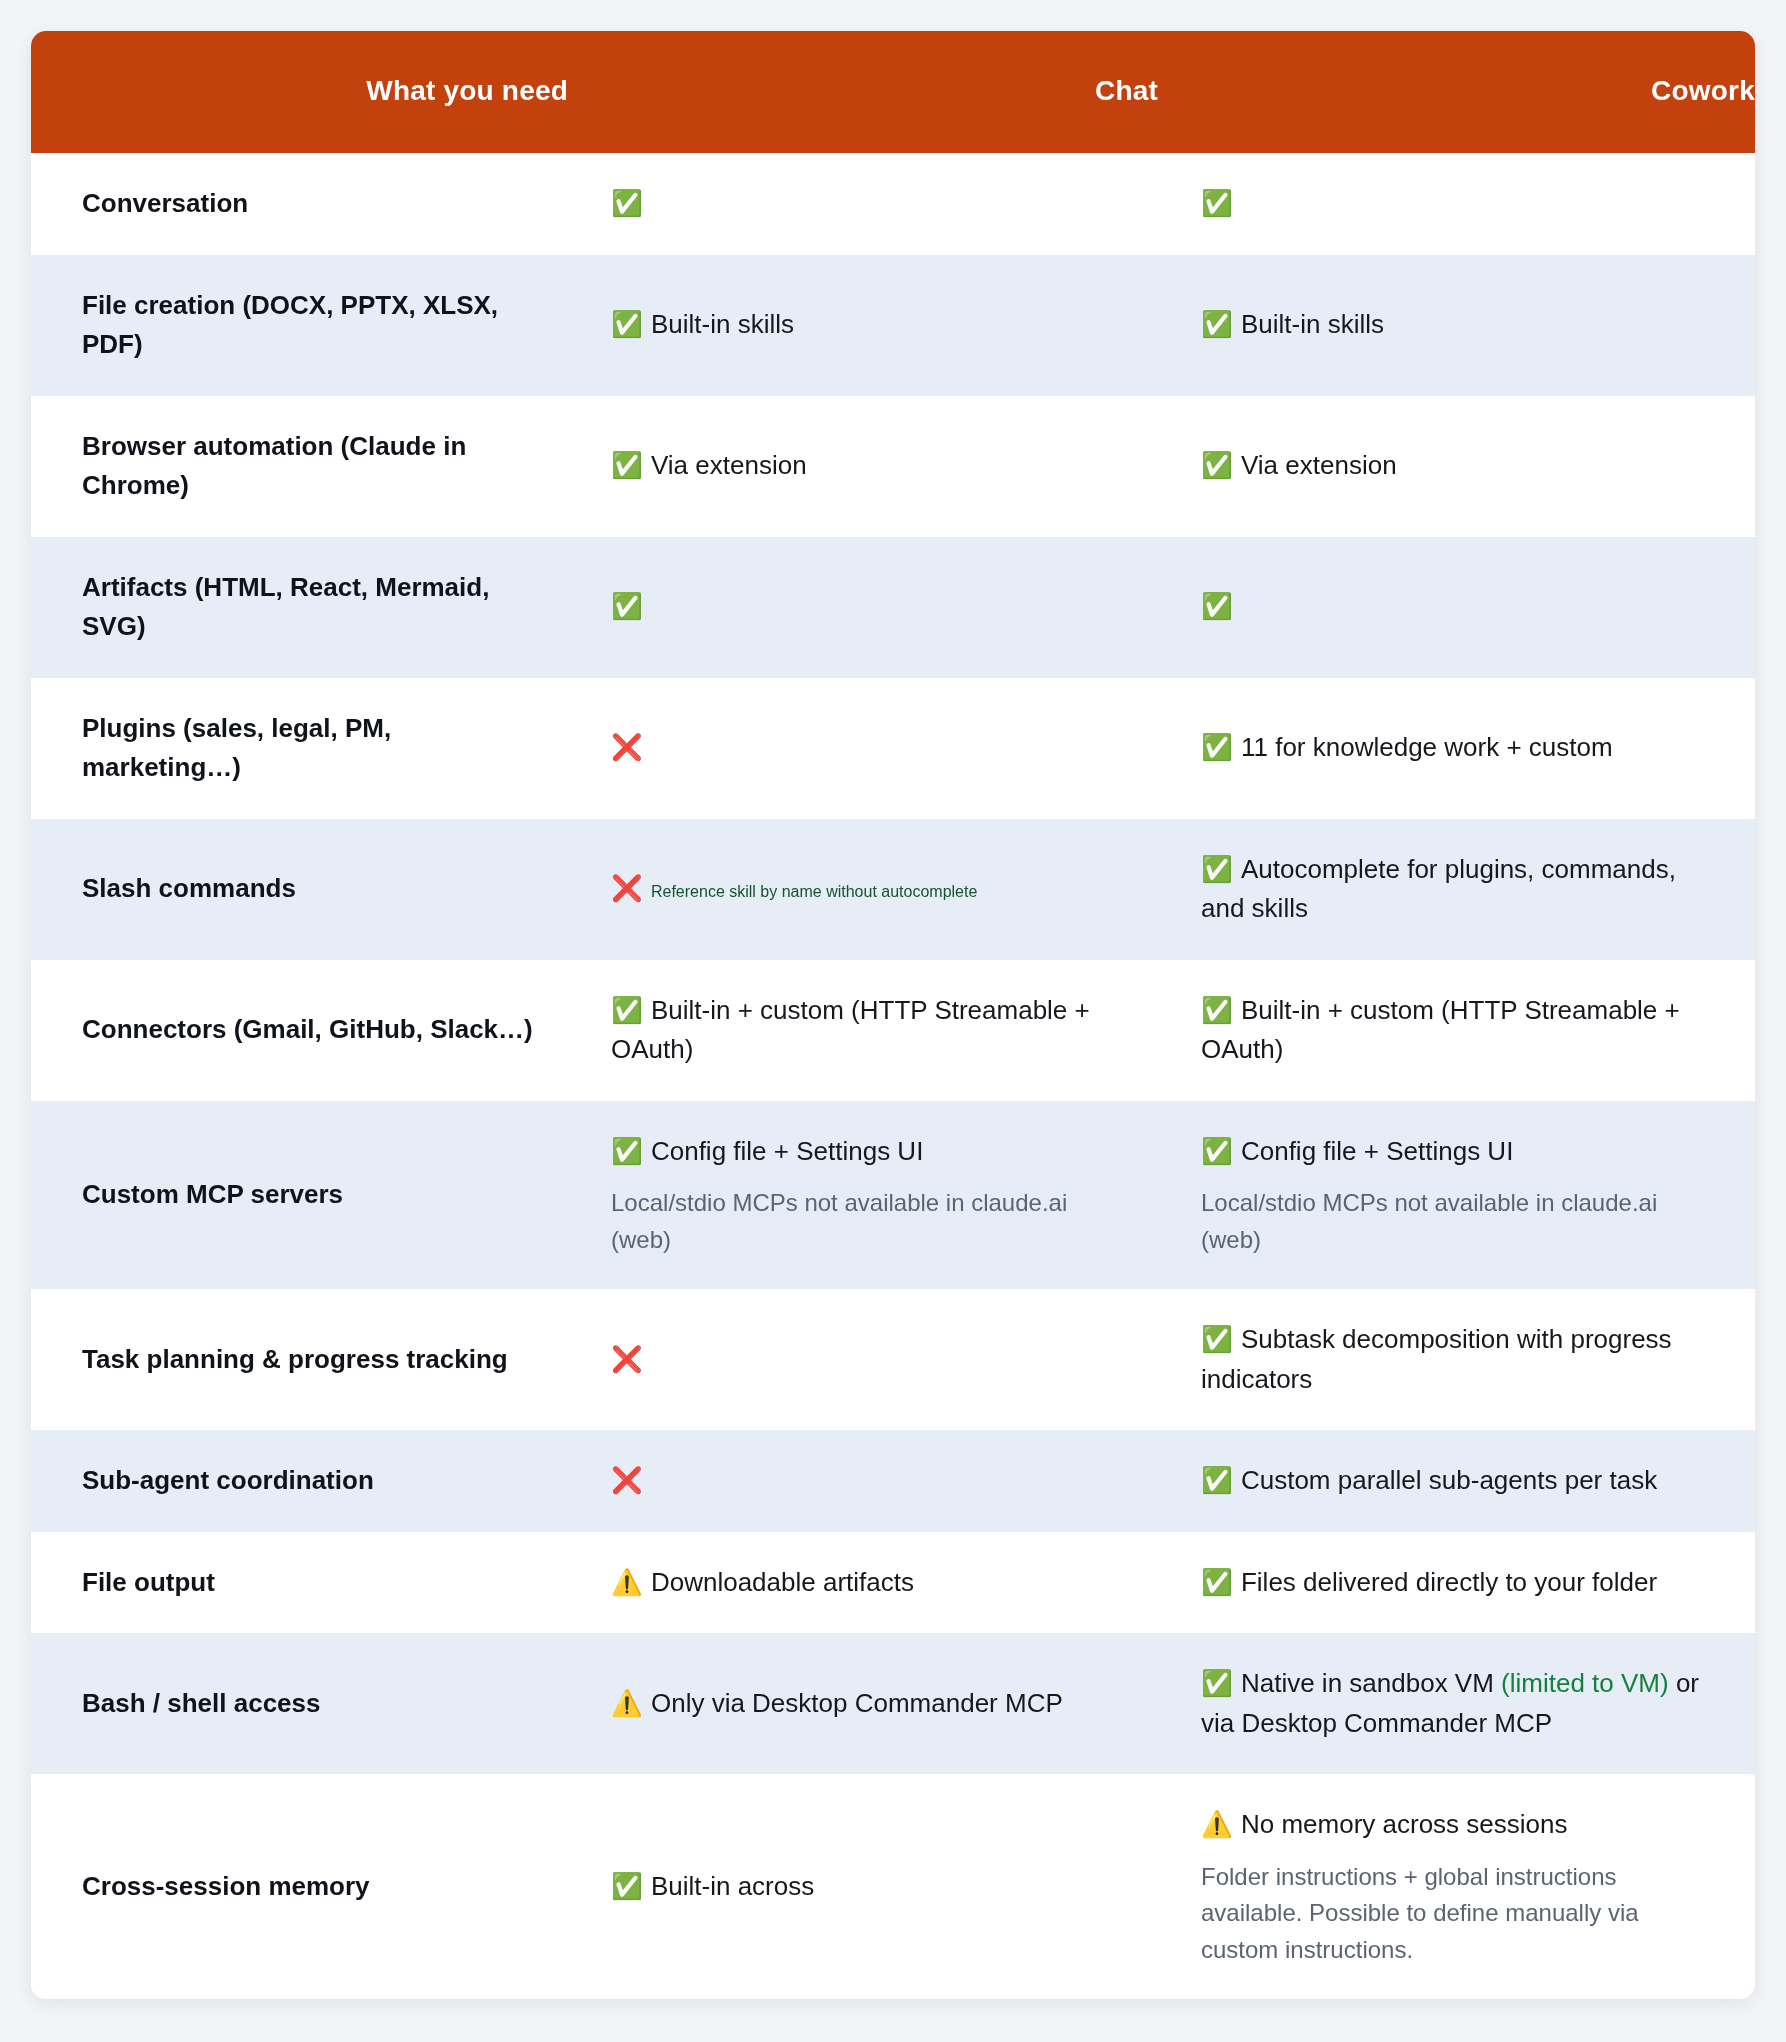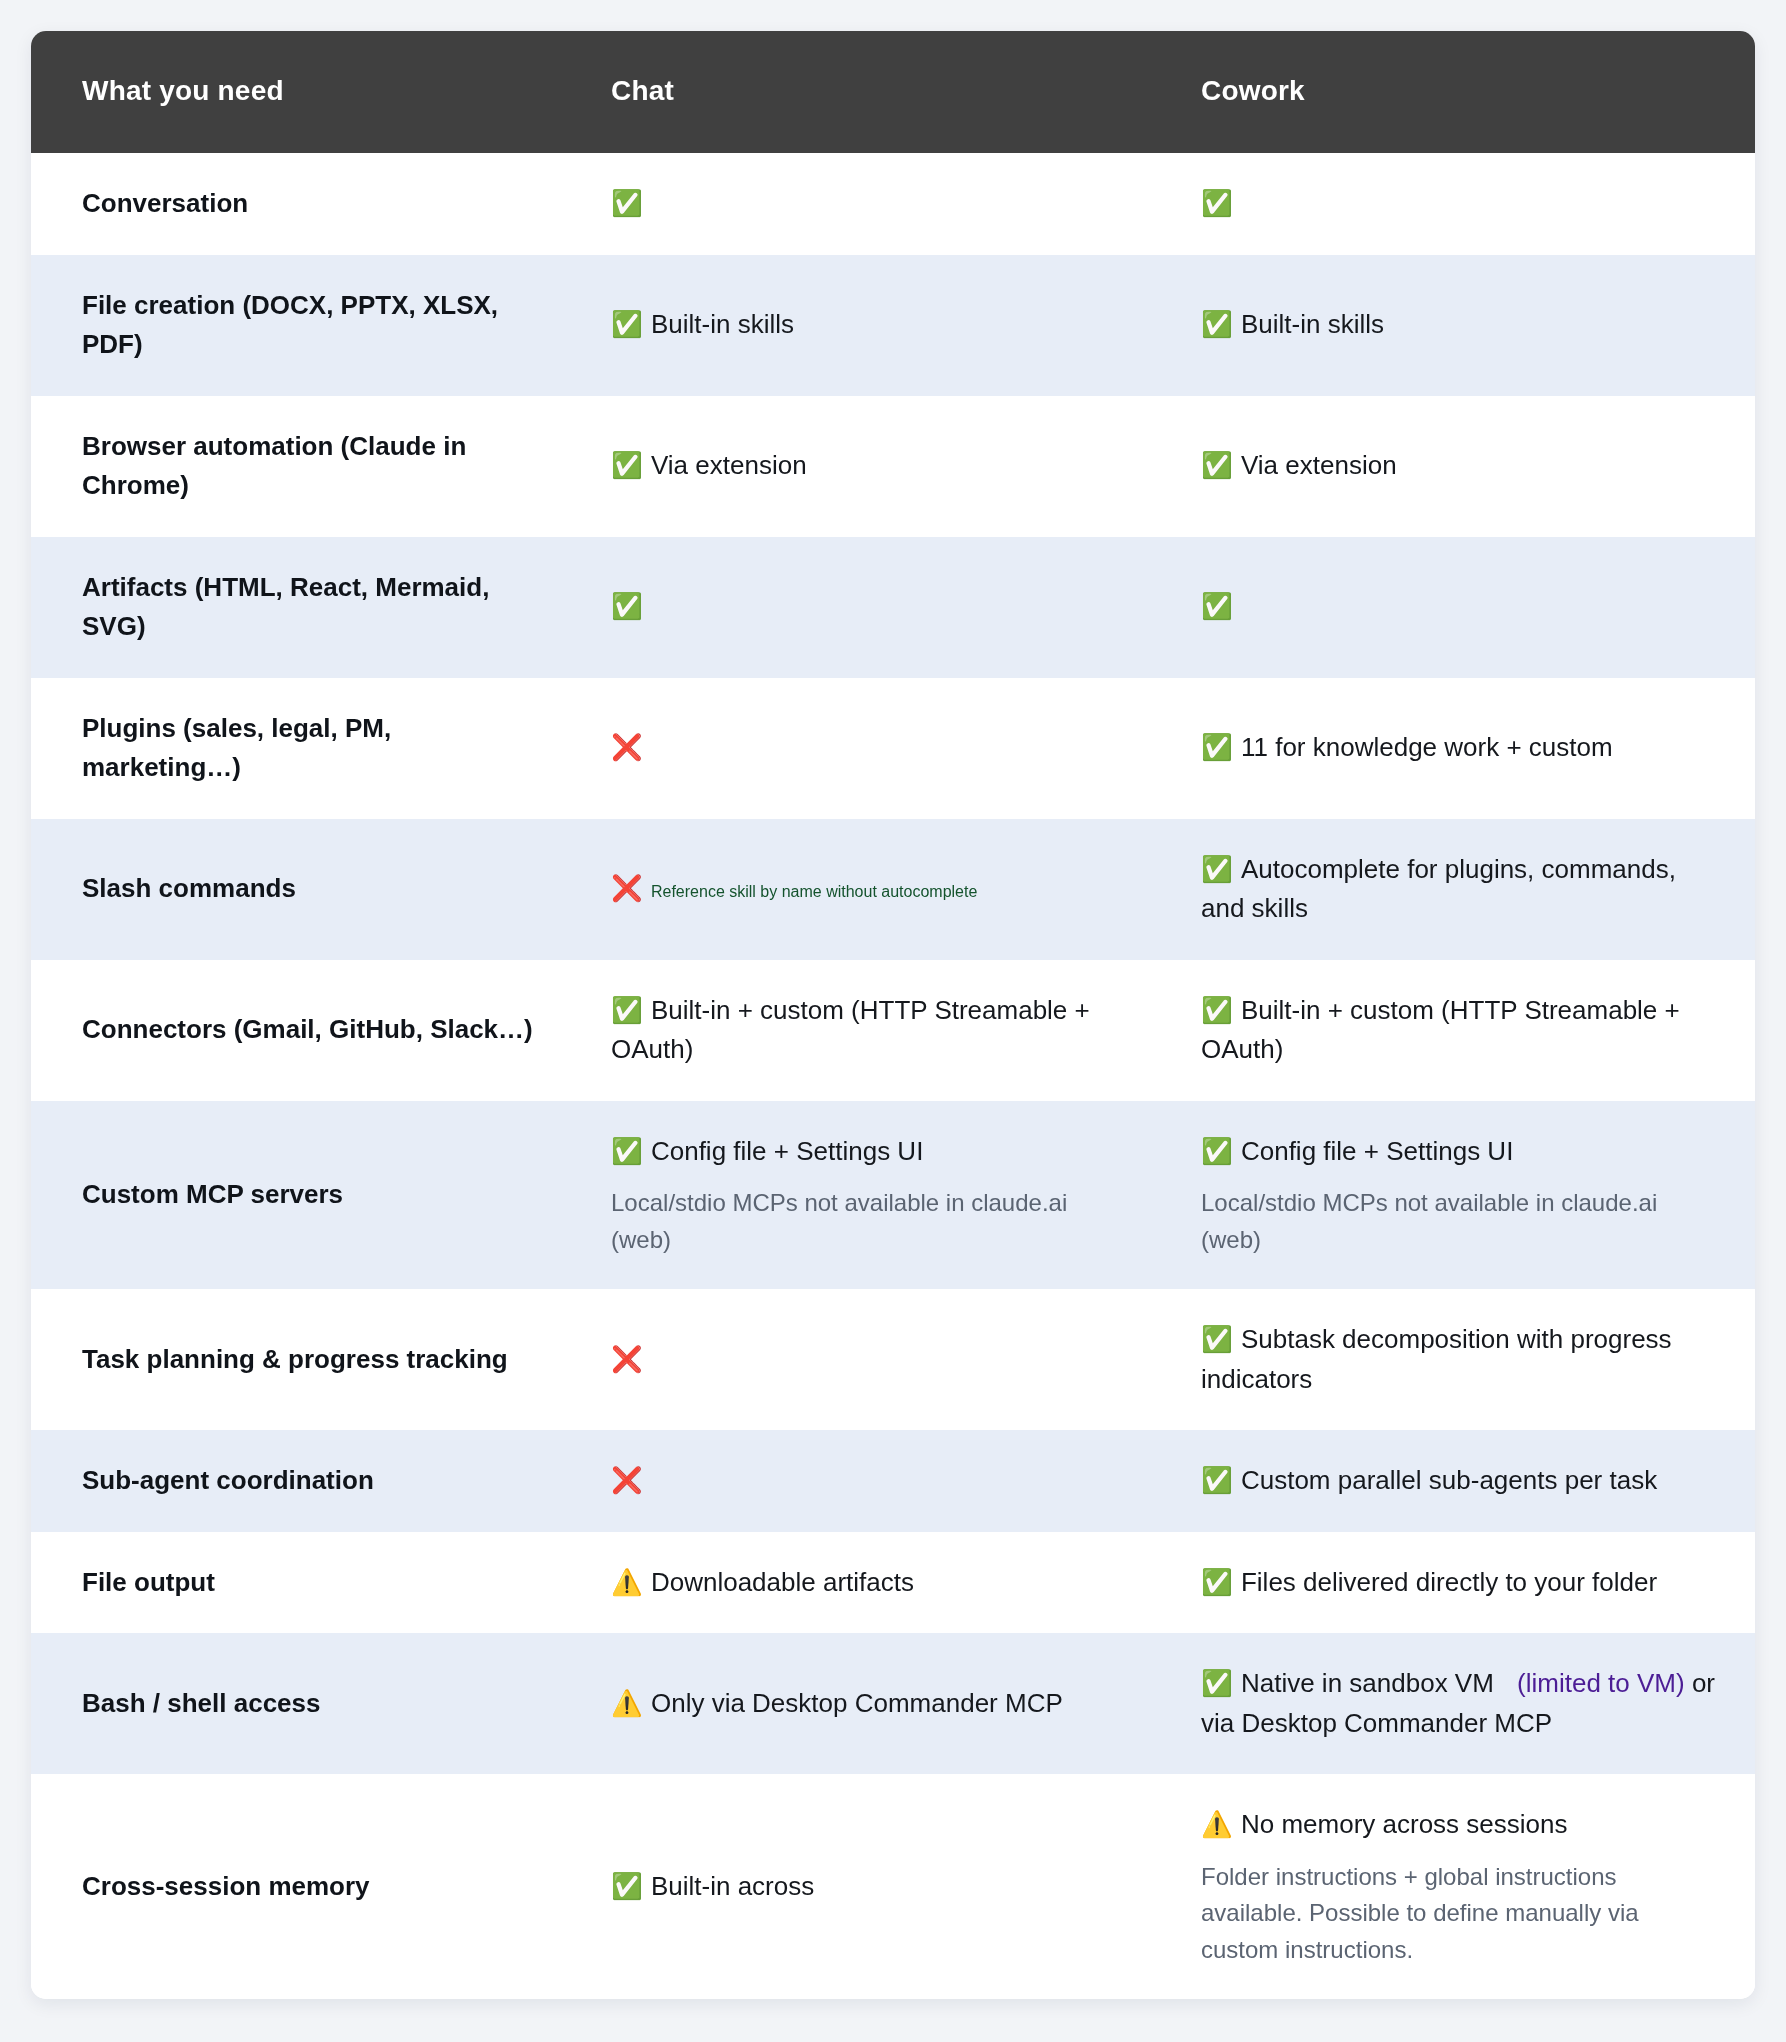--- a/index.html
+++ b/index.html
@@ -30,23 +30,23 @@
   table.cmp {
     width: 100%;
     border-collapse: collapse;
     table-layout: fixed;
   }
   table.cmp col.c-need   { width: 537px; }
   table.cmp col.c-chat   { width: 590px; }
   table.cmp col.c-cowork { width: 597px; }
 
   thead th {
-    background: #404040;
+    background: #c2410c;
     color: #ffffff;
-    text-align: left;
+    text-align: right;
     font-size: 28px;
     font-weight: bold;
     padding: 44px 0 46px 0;
     vertical-align: middle;
     letter-spacing: 0.2px;
   }
   thead th.h-need   { padding-left: 51px; }
   thead th.h-chat   { padding-left: 43px; }
   thead th.h-cowork { padding-left: 43px; margin-top: 18px; }
 
@@ -86,22 +86,21 @@
     font-size: 16px;
   }
   .note {
     display: block;
     margin-top: 14px;
     color: #5b6472;
     font-size: 24px;
     line-height: 1.52;
   }
   .inline-note {
-    color: #4c1d95;
-    margin-left: 16px;
+    color: #15803d;
   }
 </style>
 </head>
 <body>
 
 <div class="page">
   <div class="card">
     <table class="cmp">
       <colgroup>
         <col class="c-need">

